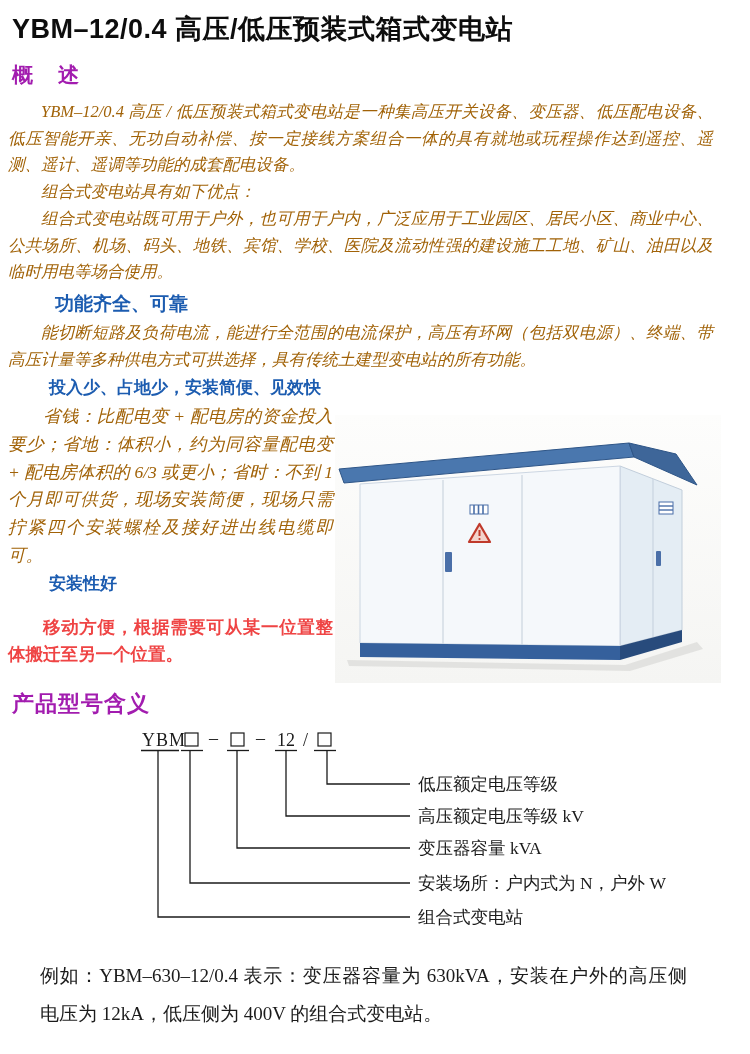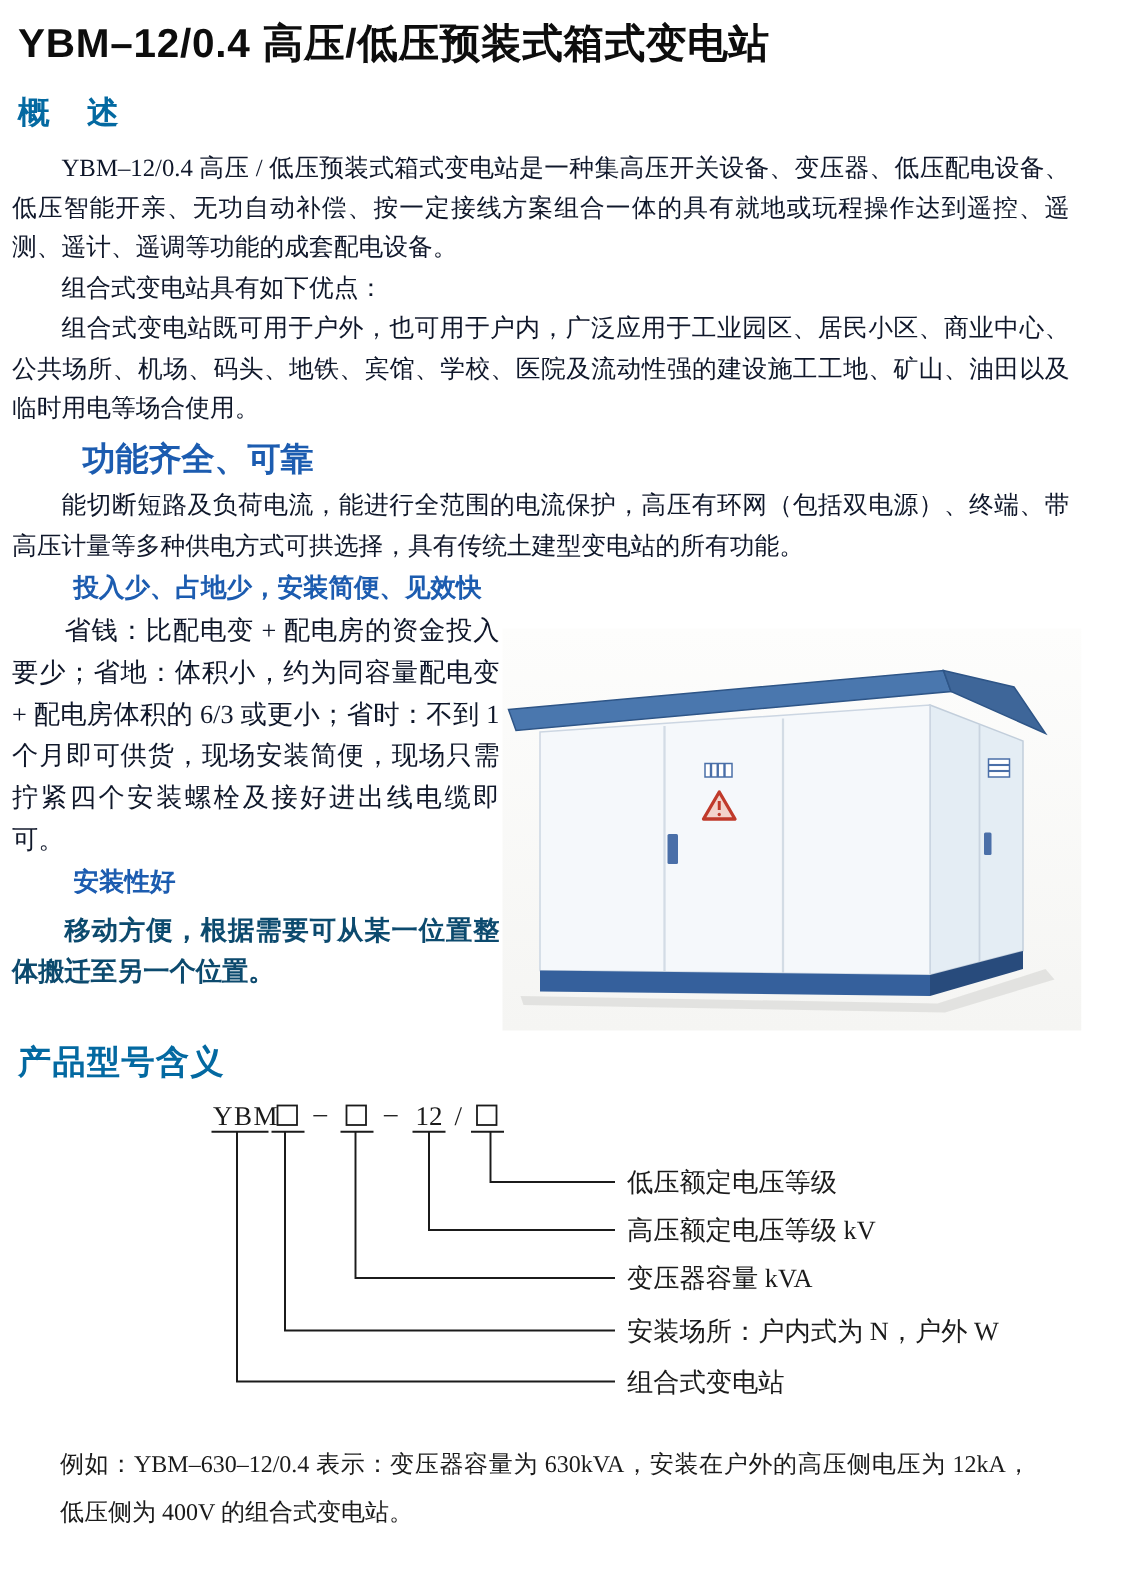--- a/index.html
+++ b/index.html
@@ -9,52 +9,52 @@
     overflow:hidden; color:#1b1b1b;
     font-family:"Liberation Serif","DejaVu Serif",serif;
   }
   .page-title {
     font-family:"Liberation Sans","DejaVu Sans",sans-serif;
     font-weight:bold; font-size:27px; color:#0d0d0d;
     margin:11px 0 14px 12px; letter-spacing:0.5px;
   }
   .green-heading {
     font-family:"Liberation Sans","DejaVu Sans",sans-serif;
-    font-weight:bold; font-size:21px; color:#0369a1;
+    font-weight:bold; font-size:21px; color:#a21caf;
     margin:8px 0 10px 12px; letter-spacing:2px;
   }
   .green-heading.model { font-size:22px; margin:6px 0 2px 12px; letter-spacing:1px; }
   p.body {
     font-size:16.5px; line-height:1.62; text-indent:2em; text-align:justify;
-    margin:0 8px 0 8px; color:#0f172a;
+    margin:0 8px 0 8px; color:#a16207;font-style:italic;
   }
   .blue-subheading {
     font-family:"Liberation Sans","DejaVu Sans",sans-serif;
-    font-weight:bold; font-size:22px; color:#1c5cb0;
+    font-weight:bold; font-size:19px; color:#1c5cb0;
     margin:5px 12px 3px 55px;
   }
   .columns { display:flex; }
   .left-col { width:362px; }
   .left-col p.body { font-size:17.5px; line-height:1.58; margin:0 2px 0 8px; }
   .left-col .blue-subheading { margin:3px 0 4px 49px; font-size:17px; }
   .mobility {
-    font-family:Liberation Sans, sans-serif;
-    font-weight:bold; font-size:17.5px; line-height:1.55; color:#0c4a6e;
-    text-indent:2em; text-align:justify; margin:8px 2px 0 8px;
+    font-family:Liberation Mono, monospace;
+    font-weight:bold; font-size:17.5px; line-height:1.55; color:#ef4444;
+    text-indent:2em; text-align:justify; margin:20px 2px 0 8px;
   }
   .photo-col { width:388px; }
   .product-photo {
     width:386px; height:268px; margin-top:42px;
     background:linear-gradient(#fdfdfc,#f5f5f3);
   }
   .model-diagram { display:block; margin-top:2px; }
   .diagram-text { font-family:"Liberation Serif","DejaVu Serif",serif; font-size:18px; fill:#1b1b1b; }
   .diagram-label { font-family:"Liberation Serif","DejaVu Serif",serif; font-size:17.5px; fill:#1b1b1b; }
   .example-text {
-    font-size:16px; line-height:1.95; text-align:justify;
+    font-size:19px; line-height:1.95; text-align:justify;
     margin:24px 34px 0 40px;
   }
 </style>
 </head>
 <body>
 
 <div class="page">
 
   <h1 class="page-title">YBM–12/0.4 高压/低压预装式箱式变电站</h1>
 

